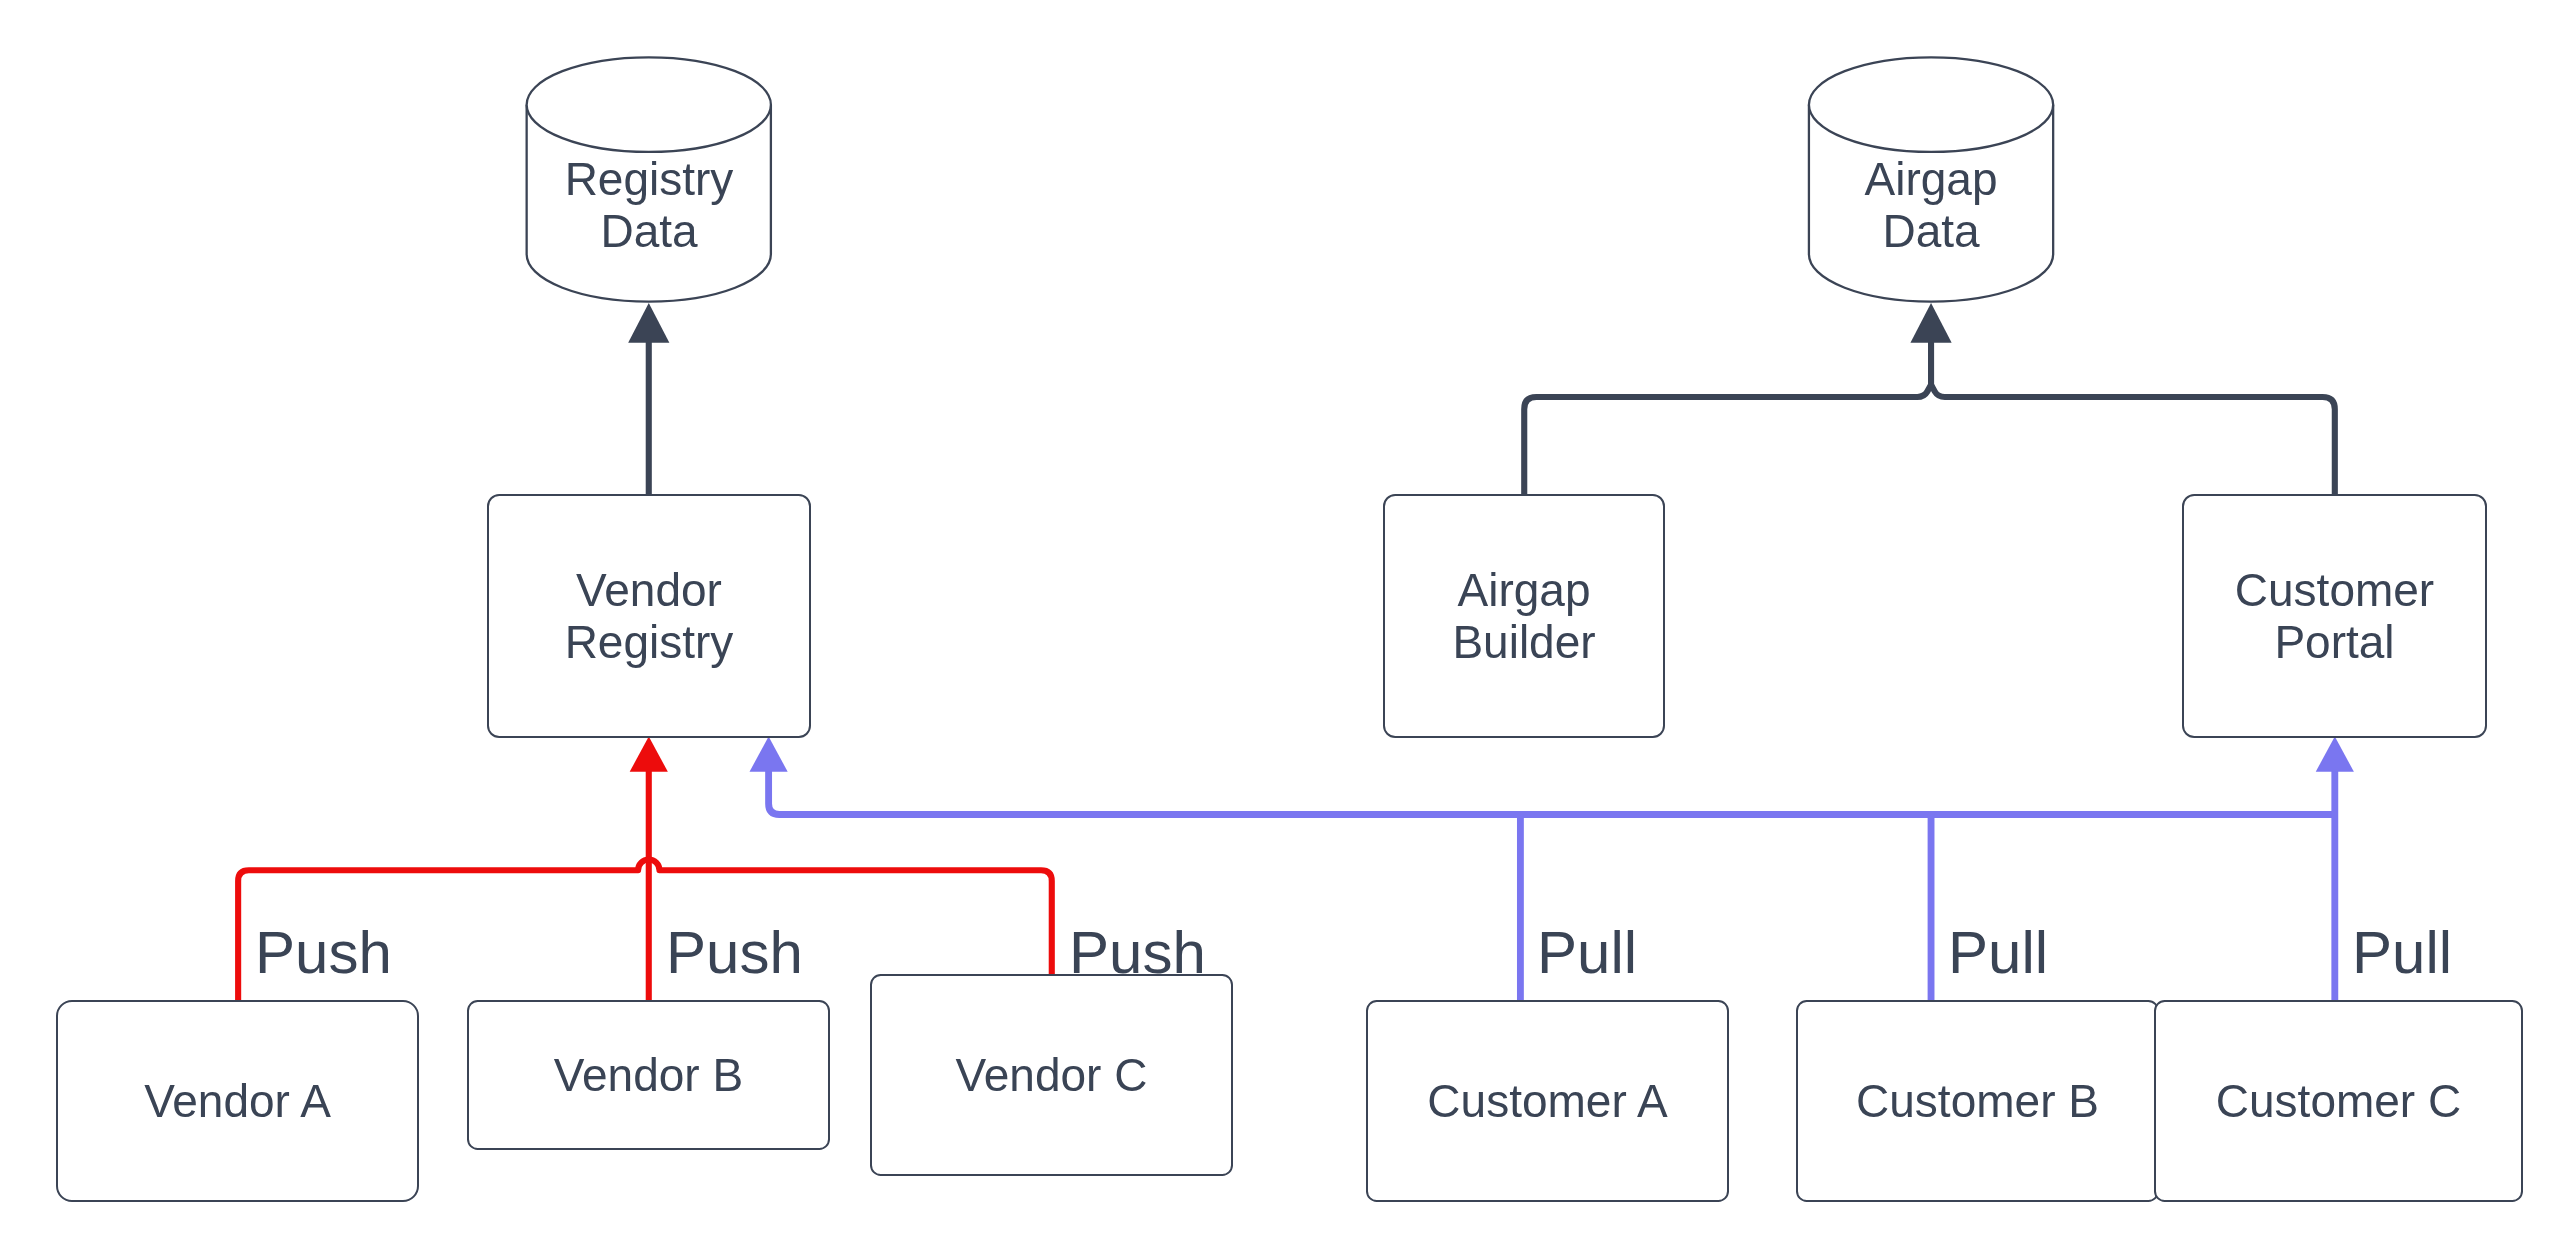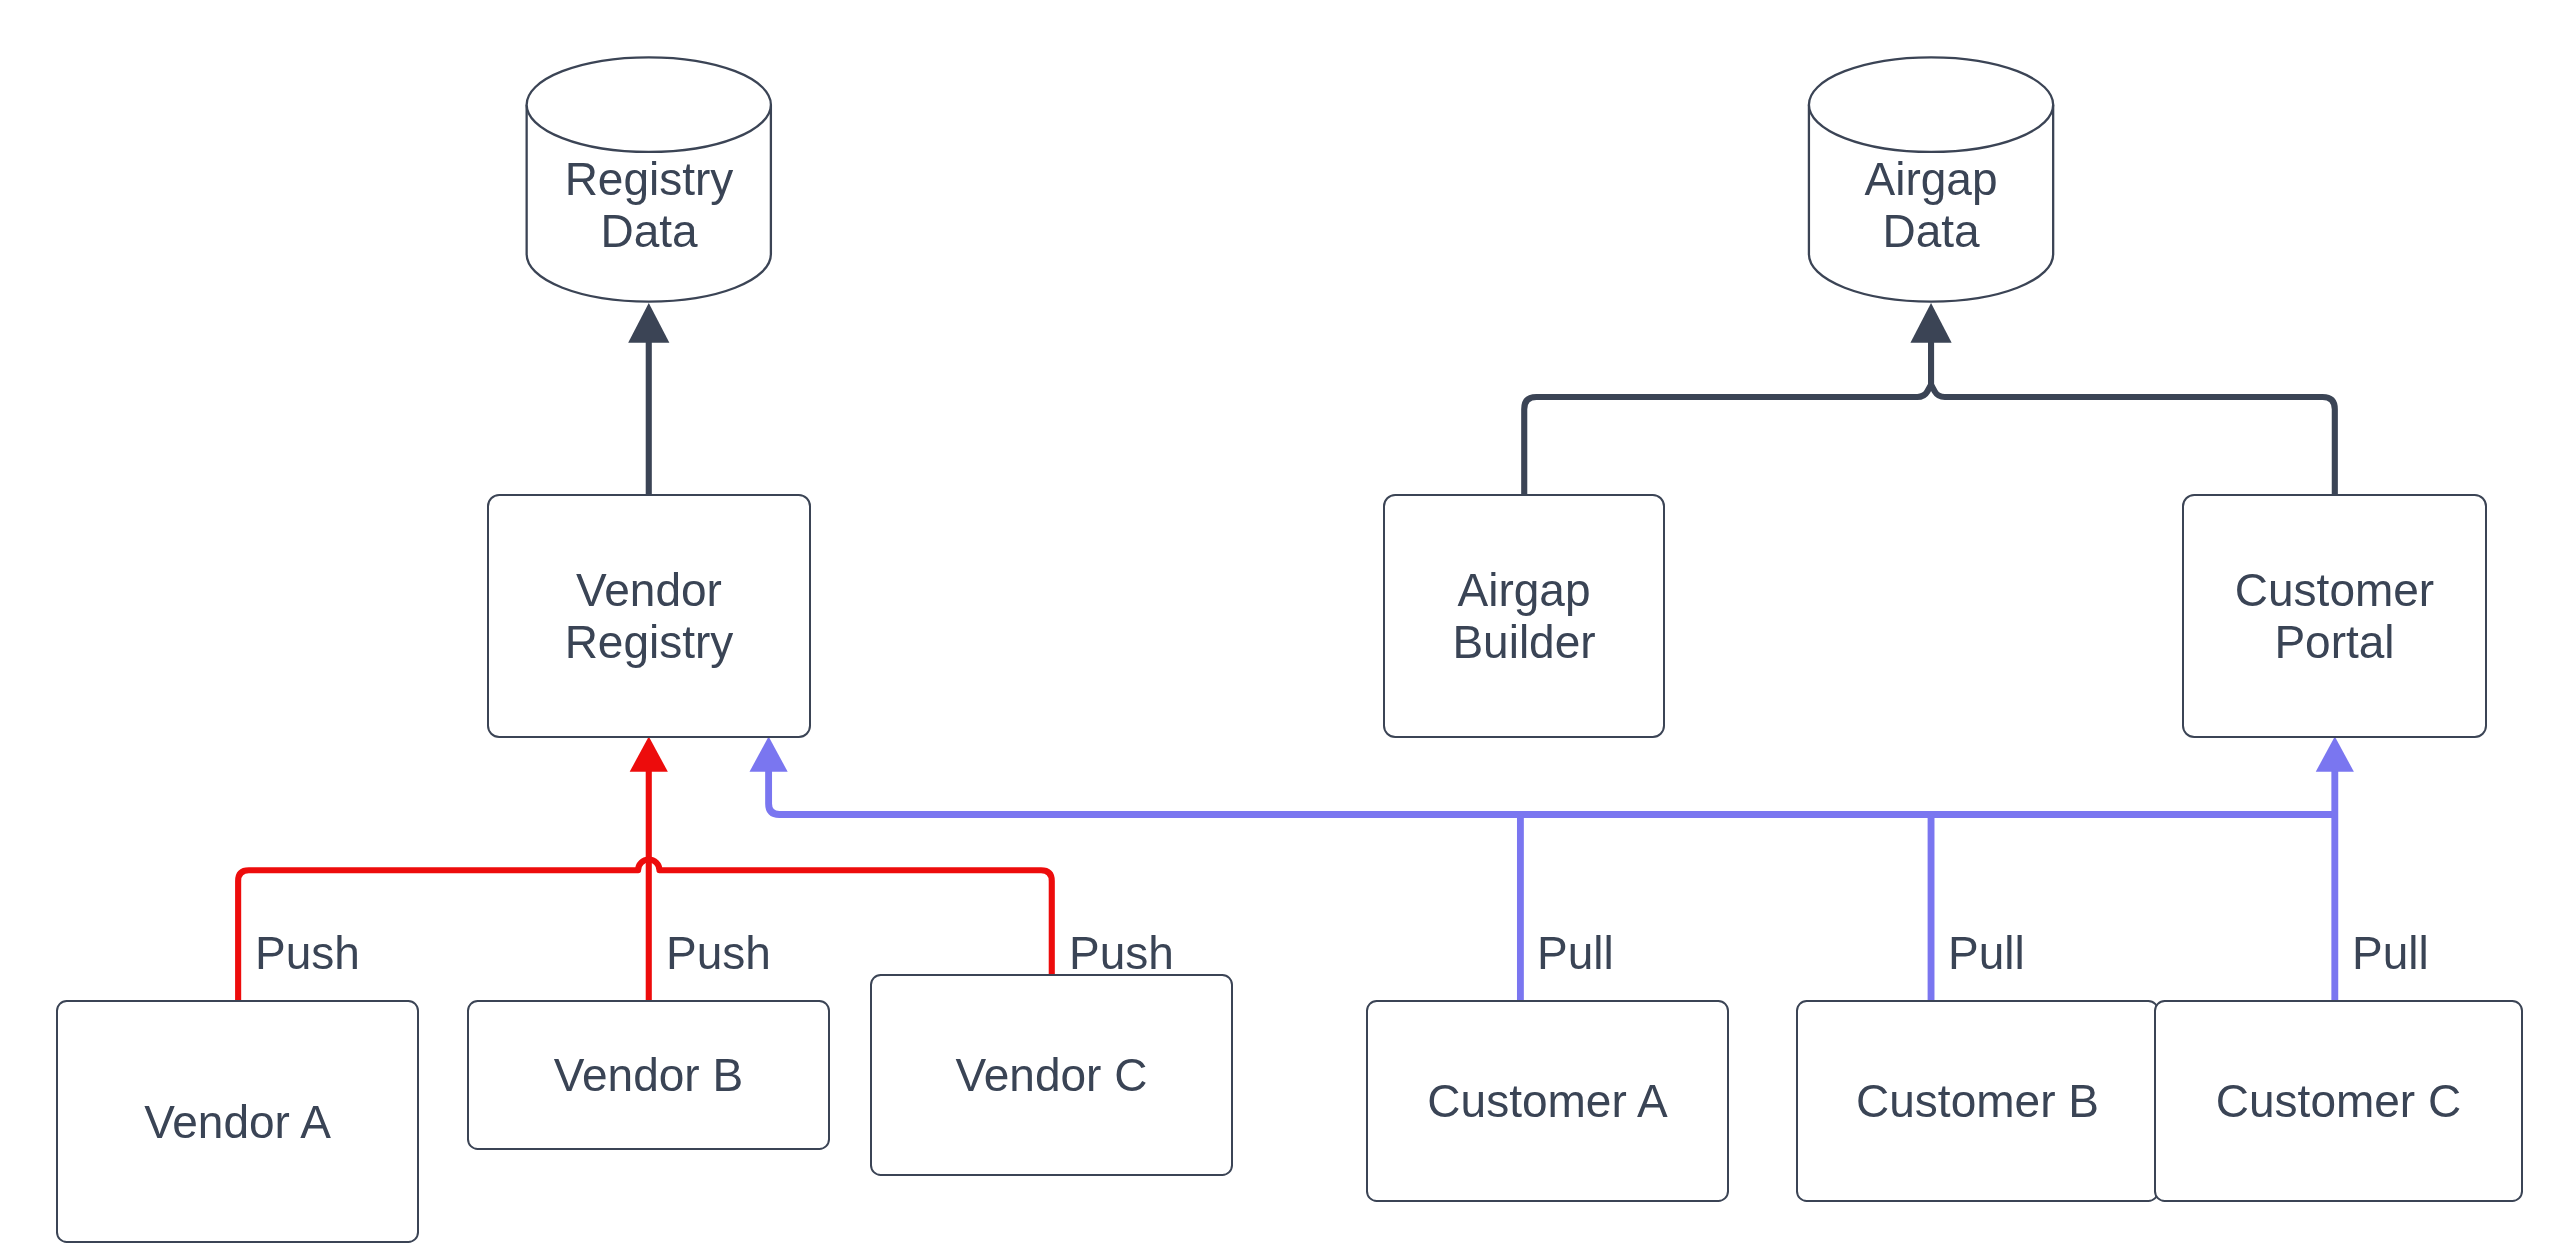--- a/index.html
+++ b/index.html
@@ -30,21 +30,21 @@
   }
   .node.mid{border-radius:12.2px;}
   .node.leaf{border-radius:10.7px;}
   .cyl-label{
     position:absolute;width:244px;height:153px;top:128px;
     display:flex;flex-direction:column;align-items:center;justify-content:center;
     color:var(--c-text);font-size:46px;line-height:52px;text-align:center;
   }
   .edge-label{
     position:absolute;top:930px;
-    color:var(--c-text);font-size:46px;line-height:46px;white-space:nowrap;
+    color:var(--c-text);font-size:60px;line-height:46px;white-space:nowrap;
   }
 </style>
 </head>
 <body>
 
 <div id="canvas">
 
   <svg id="edges" viewBox="0 0 3375 1648" xmlns="http://www.w3.org/2000/svg">
 
     <g>
@@ -90,21 +90,21 @@
   </div>
   <div class="node mid" style="left:1383px;top:494px;width:282px;height:244px;">
     <span>Airgap</span>
     <span>Builder</span>
   </div>
   <div class="node mid" style="left:2182px;top:494px;width:305px;height:244px;">
     <span>Customer</span>
     <span>Portal</span>
   </div>
 
-  <div class="node leaf" style="left:56px;top:1000px;width:363px;height:243px;">
+  <div class="node leaf" style="left:56px;top:1000px;width:363px;height:202px;border-radius:16px;">
     <span>Vendor A</span>
   </div>
   <div class="node leaf" style="left:467px;top:1000px;width:363px;height:150px;">
     <span>Vendor B</span>
   </div>
   <div class="node leaf" style="left:870px;top:974px;width:363px;height:202px;">
     <span>Vendor C</span>
   </div>
   <div class="node leaf" style="left:1339px;top:1000px;width:363px;height:202px;margin-left:27px;">
     <span>Customer A</span>

